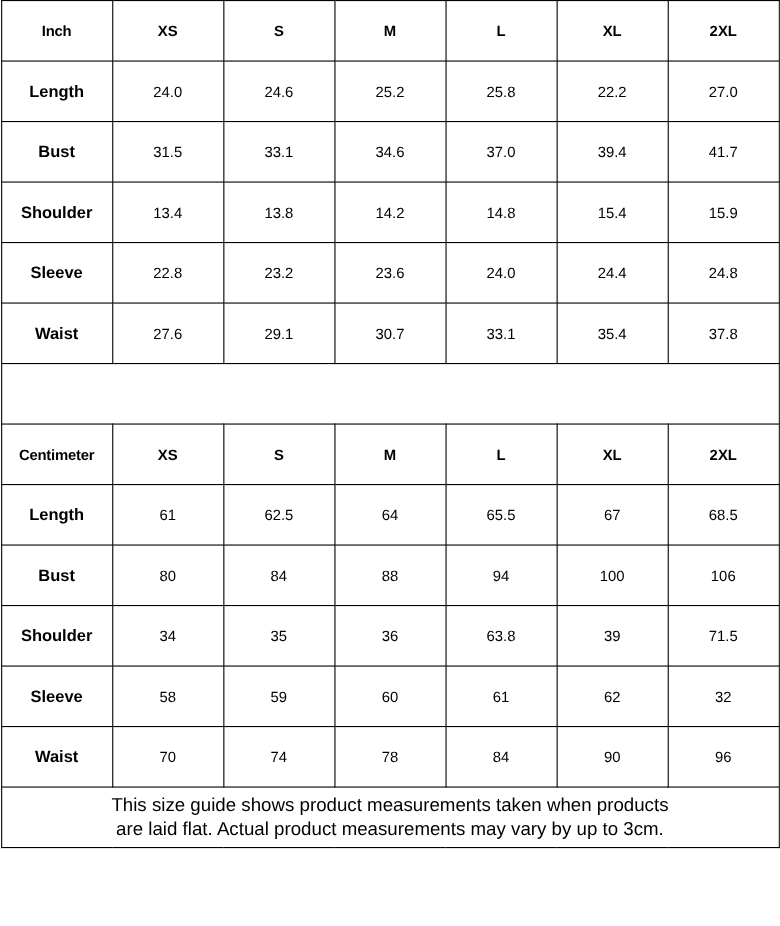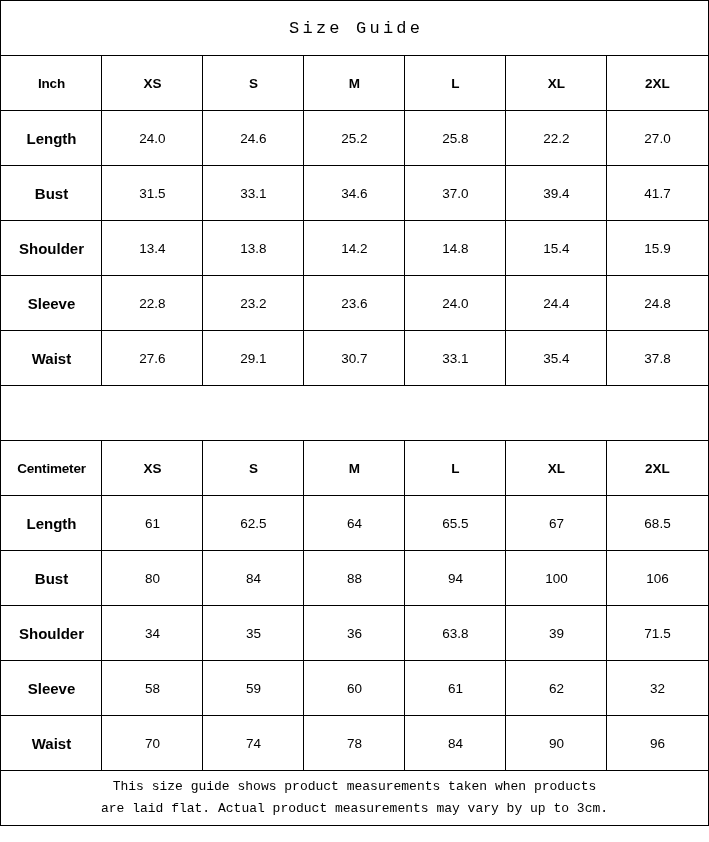--- a/index.html
+++ b/index.html
@@ -60,22 +60,22 @@
     font-weight: 400;
     font-size: 13.5px;
   }
   
   td.spacer-cell {
     height: 56px;
   }
   
   td.note-cell {
     height: 57px;
-    font-family: Liberation Mono, monospace;
-    font-size: 13px;
+    font-family: Liberation Sans, sans-serif;
+    font-size: 17px;
     font-weight: 400;
     line-height: 22px;
     letter-spacing: 0px;
     padding: 0 6px;
   }
   td.note-cell .note-line {
     display: block;
     white-space: pre;
   }
 </style>
@@ -87,23 +87,20 @@
     <col>
       <col>
       <col>
       <col>
       <col>
       <col>
       <col>
   </colgroup>
   <tbody>
 
-    <tr>
-      <td class="title-cell" colspan="7">Size Guide</td>
-    </tr>
 
     <tr>
       <td class="unit-cell">Inch</td>
       <td class="size-head-cell">XS</td>
       <td class="size-head-cell">S</td>
       <td class="size-head-cell">M</td>
       <td class="size-head-cell">L</td>
       <td class="size-head-cell">XL</td>
       <td class="size-head-cell">2XL</td>
     </tr>

